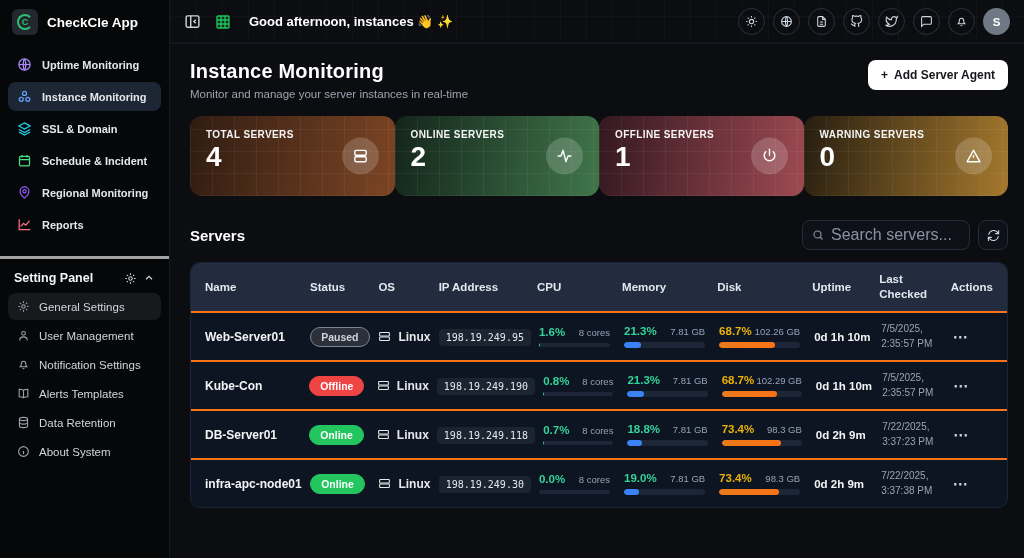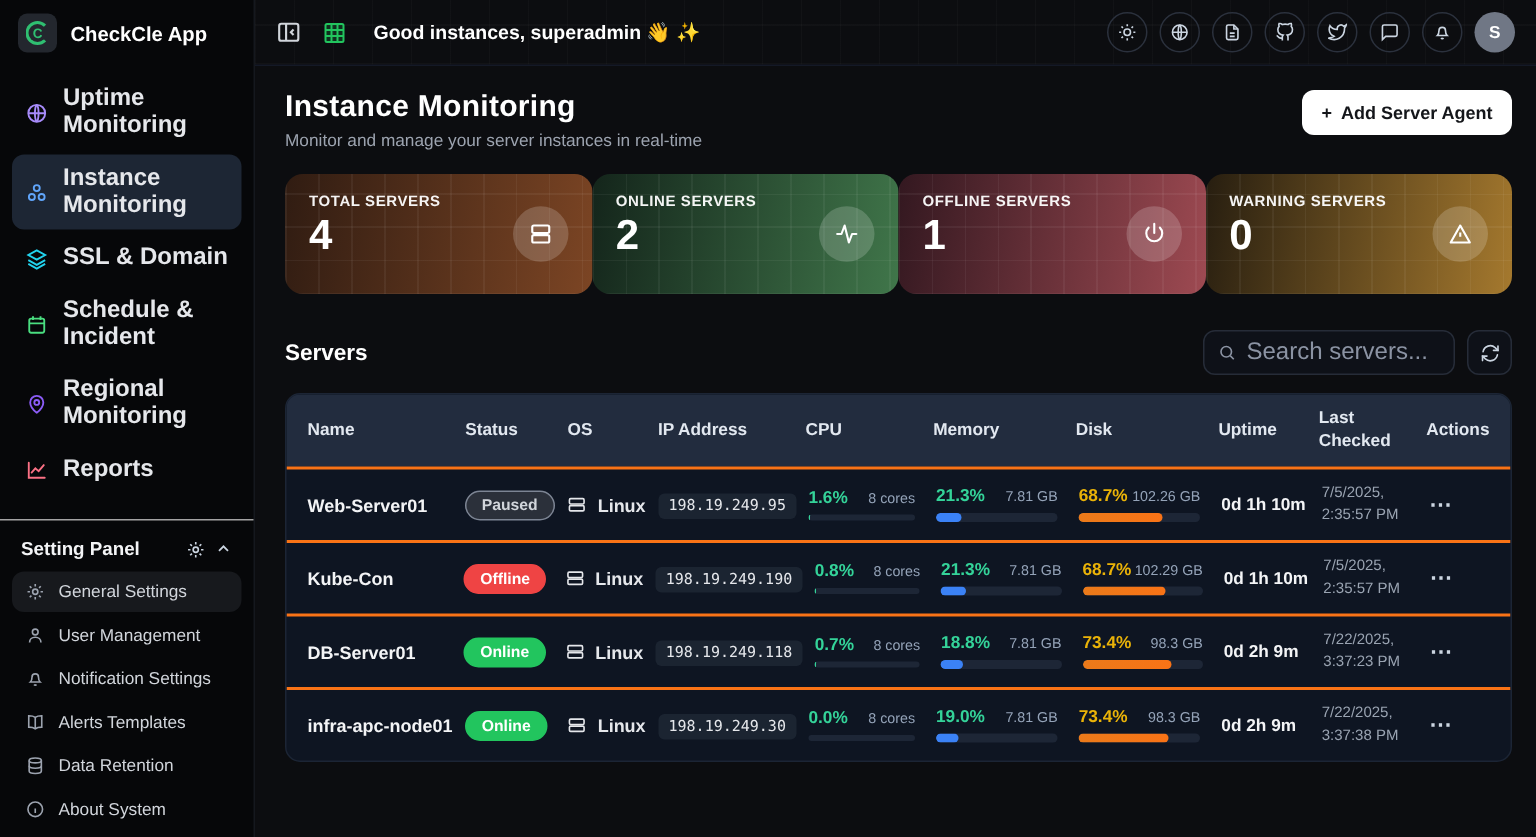--- a/index.html
+++ b/index.html
@@ -7,26 +7,26 @@
   body { font-family:"Liberation Sans","DejaVu Sans",sans-serif; background:#0b0c0e; color:#e5e7eb; }
   .app { display:flex; width:1024px; height:558px; }
 
   
   .sidebar { width:170px; min-width:170px; background:#060709; border-right:1px solid #15181e; display:flex; flex-direction:column; padding-bottom:8px; }
   .logo-row { display:flex; align-items:center; gap:9px; padding:10px 12px; height:44px; }
   .logo-box { width:26px; height:26px; border-radius:6px; background:#23272e; display:flex; align-items:center; justify-content:center; }
   .logo-c { color:#2fbf71; font-weight:bold; font-size:15px; border:2.5px solid #2fbf71; border-right-color:transparent; border-radius:50%; width:16px; height:16px; display:flex; align-items:center; justify-content:center; font-size:9px; }
   .app-name { font-size:13.5px; font-weight:bold; color:#fff; }
   .nav { padding:6px 8px 0 8px; }
-  .nav-item { display:flex; align-items:center; gap:10px; padding:7px 9px; margin-bottom:3px; border-radius:8px; font-size:16px; font-weight:bold; color:#e5e7eb; cursor:pointer; }
+  .nav-item { display:flex; align-items:center; gap:10px; padding:7px 9px; margin-bottom:3px; border-radius:8px; font-size:11px; font-weight:bold; color:#e5e7eb; cursor:pointer; }
   .nav-item.active { background:#1d2634; }
   .nav-item svg { flex:0 0 auto; }
   .c-purple{color:#a78bfa}.c-blue{color:#60a5fa}.c-cyan{color:#22d3ee}.c-green{color:#4ade80}
   .c-amber{color:#fbbf24}.c-violet{color:#8b5cf6}.c-rose{color:#fb7185}.c-gray{color:#9ca3af}
-  .settings-sec { margin-top:14px; border-top:1px solid #a3a3a3; padding:12px 8px 0 8px; }
+  .settings-sec { margin-top:14px; border-top:3px solid #a3a3a3; padding:12px 8px 0 8px; }
   .settings-head { display:flex; align-items:center; justify-content:space-between; padding:0 6px 8px 6px; }
   .settings-title { font-size:12.5px; font-weight:bold; color:#f3f4f6; }
   .settings-head-icons { display:flex; align-items:center; gap:6px; color:#cbd5e1; }
   .set-item { display:flex; align-items:center; gap:9px; padding:7px 9px; margin-bottom:2px; border-radius:8px; font-size:11.5px; color:#d1d5db; cursor:pointer; }
   .set-item.active { background:#17191d; }
 
   
   .main { flex:1; display:flex; flex-direction:column; background:#0c0d10; }
   .topbar { height:44px; min-height:44px; display:flex; align-items:center; gap:14px; padding:0 14px; border-bottom:1px solid #141926; position:relative;
     background-image:
@@ -251,21 +251,21 @@
             <path d="M9.5 4v16"></path>
             <path d="M16.5 9.5L14 12l2.5 2.5"></path>
           </svg>
       </button>
       <button class="tb-icon-btn c-green" style="color:#22c55e">
         <svg width="16" height="16" viewBox="0 0 24 24" fill="rgba(34,197,94,.18)" stroke="currentColor" stroke-width="2">
             <rect x="3" y="3" width="18" height="18" rx="1.5"></rect>
             <path d="M3 9h18M3 15h18M9 3v18M15 3v18"></path>
           </svg>
       </button>
-      <span class="greeting">Good instances, superadmin 👋 ✨</span>
+      <span class="greeting">Good afternoon, instances 👋 ✨</span>
 
       <div class="tb-right">
         <button class="circle-btn">
           <svg width="13" height="13" viewBox="0 0 24 24" fill="none" stroke="currentColor" stroke-width="2">
               <circle cx="12" cy="12" r="4"></circle>
               <path d="M12 2v2.5M12 19.5V22M2 12h2.5M19.5 12H22M4.9 4.9l1.8 1.8M17.3 17.3l1.8 1.8M19.1 4.9l-1.8 1.8M6.7 17.3l-1.8 1.8"></path>
             </svg>
         </button>
         <button class="circle-btn">
           <svg width="13" height="13" viewBox="0 0 24 24" fill="none" stroke="currentColor" stroke-width="2">

